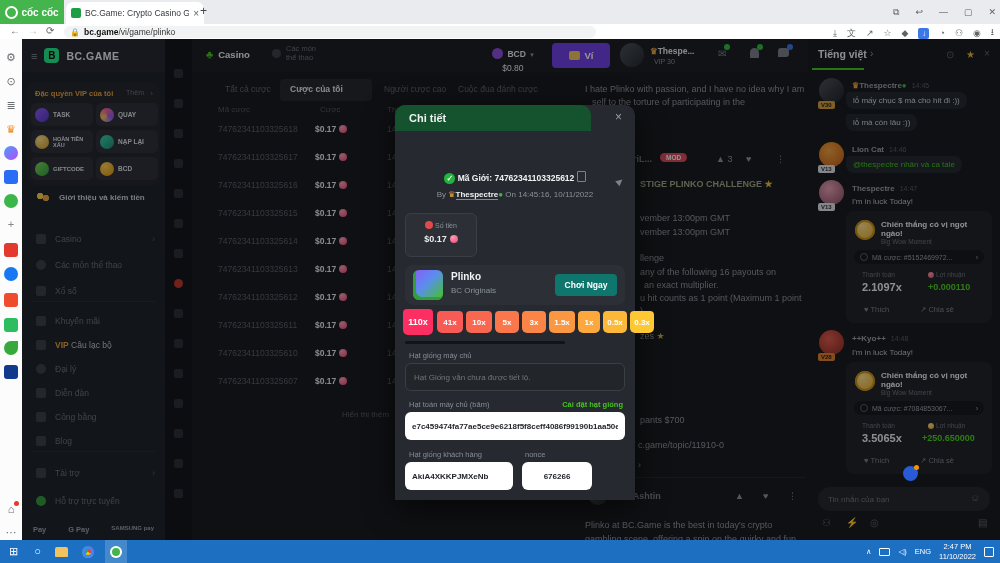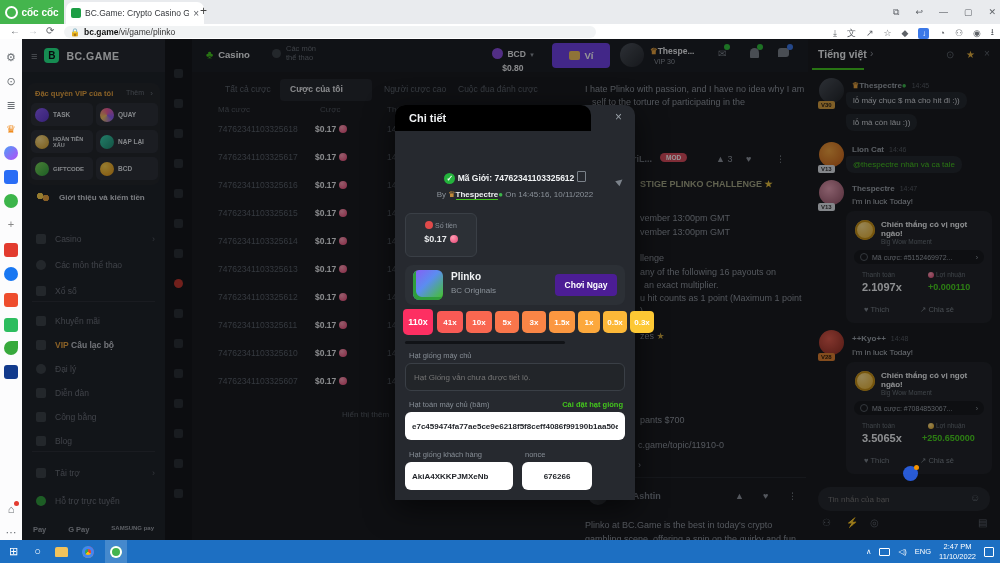--- a/index.html
+++ b/index.html
@@ -62,21 +62,21 @@
   .th{font-size:8px;color:#51575e;position:absolute}
   .trow{position:absolute;left:0;width:420px;height:22px}
   .tid{position:absolute;left:26px;font-size:8.5px;color:#585f67}
   .tam{position:absolute;left:123px;font-size:8.5px;font-weight:bold;color:#e8eaec}
   .coin{display:inline-block;width:8px;height:8px;border-radius:50%;background:radial-gradient(circle at 35% 30%,#ff9db4,#e64473);vertical-align:-1px;margin-left:3px}
   .ttime{position:absolute;left:195px;font-size:8.5px;color:#585f67}
   .fline{position:absolute;font-size:9px;color:#8d939b}
   .modbadge{display:inline-block;background:#d84a5a;color:#fff;font-size:6.5px;font-weight:bold;border-radius:7px;padding:1px 6px}
   
   .modal{position:absolute;left:395px;top:105px;width:240px;height:395px;background:#26292f;border-radius:10px 10px 0 0;z-index:50;box-shadow:0 8px 30px rgba(0,0,0,.6)}
-  .mhead{position:absolute;left:0;top:0;width:196px;height:26px;background:#000000;border-radius:10px 10px 0 0}
+  .mhead{position:absolute;left:0;top:0;width:196px;height:26px;background:#14532d;border-radius:10px 10px 0 0}
   .statcard{position:absolute;width:72px;height:44px;background:#2c3036;border:1px solid #3a3f46;border-radius:6px;box-sizing:border-box;text-align:center}
   .statlab{font-size:7px;color:#8b929a;margin-top:7px}
   .statval{font-size:9px;font-weight:bold;color:#e8eaec;margin-top:5px}
   .chip{position:absolute;height:22px;border-radius:4px 4px 5px 5px;color:#fff;font-weight:bold;font-size:8px;
         display:flex;align-items:center;justify-content:center;top:206px}
   .mlab{position:absolute;font-size:7.5px;color:#868d95}
   .minput{position:absolute;height:28px;border-radius:6px;border:1px solid #3a3f46;background:#222529;color:#6a7077;
           font-size:8px;padding:0 8px;box-sizing:border-box;font-family:"Liberation Sans",sans-serif}
   .winput{position:absolute;height:28px;border-radius:6px;border:none;background:#fff;color:#23262b;
           font-size:8px;font-weight:bold;padding:0 7px;box-sizing:border-box;font-family:"Liberation Sans",sans-serif}
@@ -224,21 +224,21 @@
         <span class="mico"></span>
         <span class="mlabel">Xổ số</span>
       </div>
     <div class="sdiv" style="top:262px"></div>
     <div class="mitem" style="top:272px">
         <span class="mico"></span>
         <span class="mlabel">Khuyến mãi</span>
       </div>
     <div class="mitem" style="top:296px">
         <span class="mico"></span>
-        <span class="mlabel"><b style="color:#e8a33d">VIP</b> <span style="color:#c0c5cb;font-weight:bold">Câu lạc bộ</span></span>
+        <span class="mlabel"><b style="color:#e8a33d">VIP</b> <span style="color:#c0c5cb;font-weight:normal">Câu lạc bộ</span></span>
       </div>
     <div class="mitem" style="top:320px">
         <span class="mico" style="border-radius:50%"></span>
         <span class="mlabel">Đại lý</span>
       </div>
     <div class="mitem" style="top:368px">
         <span class="mico"></span>
         <span class="mlabel">Công bằng</span>
       </div>
     <div class="mitem" style="top:344px">
@@ -292,21 +292,21 @@
       <span style="font-size:9.5px;font-weight:bold;color:#eef1f3">Casino</span>
     </div>
     <div class="abs hbtn" style="left:80px;top:5px">
       <span style="width:9px;height:9px;border-radius:50%;background:#3a4046"></span>
       <span style="font-size:7.5px;color:#6a7078;line-height:1.2"><span>Các môn</span><br><span>thể thao</span></span>
     </div>
     <div class="abs" style="left:300px;top:4px">
       <span style="display:inline-block;width:11px;height:11px;border-radius:50%;background:#8a4de0;vertical-align:-2px"></span>
       <span style="font-size:8.5px;font-weight:bold;color:#e8eaec">BCD</span>
       <span style="font-size:7px;color:#8b9199">▾</span>
-      <div style="font-size:8.5px;font-weight:bold;color:#e8eaec;text-align:center;margin-top:2px">$0.80</div>
+      <div style="font-size:8.5px;font-weight:normal;color:#e8eaec;text-align:center;margin-top:2px">$0.80</div>
     </div>
     <div class="abs" style="left:360px;top:4px;width:58px;height:25px;background:#6e41e6;border-radius:4px;display:flex;align-items:center;justify-content:center;gap:5px">
       <span style="width:11px;height:9px;background:#f2c35c;border-radius:2px"></span>
       <span style="font-size:9.5px;font-weight:bold;color:#fff">Ví</span>
     </div>
     <span class="abs" style="left:428px;top:4px;width:24px;height:24px;border-radius:50%;background:linear-gradient(135deg,#4a5058,#23262b)"></span>
     <span class="abs" style="left:458px;top:7px;font-size:8.5px;color:#e8eaec;font-weight:bold"><span style="color:#e8a33d">♛</span><span>Thespe...</span></span>
     <span class="abs" style="left:462px;top:19px;font-size:7px;color:#8b9199">VIP 30</span>
     <span class="abs" style="left:526px;top:9px;font-size:10px;color:#7b828a">✉<span style="position:absolute;right:-4px;top:-4px;width:6px;height:6px;border-radius:50%;background:#2fbf3a"></span></span>
     <span class="abs" style="left:558px;top:9px;width:9px;height:10px;background:#7b828a;border-radius:5px 5px 1px 1px">
@@ -497,21 +497,21 @@
       <span>On</span> <span>14:45:16, 10/11/2022</span>
     </div>
     <div class="statcard" style="left:10px;top:108px">
       <div class="statlab"><span style="display:inline-block;width:8px;height:8px;border-radius:50%;background:#e04a4a;vertical-align:-1px"></span> <span>Số tiền</span></div>
       <div class="statval"><span>$0.17</span><span class="coin"></span></div>
     </div>
     <div class="abs" style="left:10px;top:160px;width:220px;height:40px;background:#2c3036;border-radius:8px">
       <span class="abs" style="left:8px;top:5px;width:30px;height:30px;border-radius:6px;background:linear-gradient(135deg,#8a5cf5 0%,#5b8df0 45%,#43c51d 100%);box-shadow:inset 3px -3px 0 #2f9e3b"></span>
       <span class="abs" style="left:46px;top:6px;font-size:10px;font-weight:bold;color:#f0f2f4">Plinko</span>
       <span class="abs" style="left:46px;top:21px;font-size:8px;color:#8b929a">BC Originals</span>
-      <span class="abs" style="left:150px;top:9px;width:62px;height:22px;background:#4c1d95;border-radius:4px;color:#fff;font-size:8.5px;font-weight:bold;display:flex;align-items:center;justify-content:center">Chơi Ngay</span>
+      <span class="abs" style="left:150px;top:9px;width:62px;height:22px;background:#0f766e;border-radius:4px;color:#fff;font-size:8.5px;font-weight:bold;display:flex;align-items:center;justify-content:center">Chơi Ngay</span>
     </div>
     <div class="chip" style="left:8px;width:30px;height:26px;top:204px;background:#fd2f62;font-size:9px">110x</div>
     <div class="chip" style="left:42px;width:26px;background:#f85a55">41x</div>
     <div class="chip" style="left:71px;width:26px;background:#f96750">10x</div>
     <div class="chip" style="left:100px;width:24px;background:#fa764b">5x</div>
     <div class="chip" style="left:127px;width:24px;background:#fa8546">3x</div>
     <div class="chip" style="left:154px;width:26px;background:#fb9740">1.5x</div>
     <div class="chip" style="left:183px;width:22px;background:#fca83c">1x</div>
     <div class="chip" style="left:208px;width:24px;background:#fcb838">0.5x</div>
     <div class="chip" style="left:235px;width:24px;background:#fdc834">0.3x</div>

